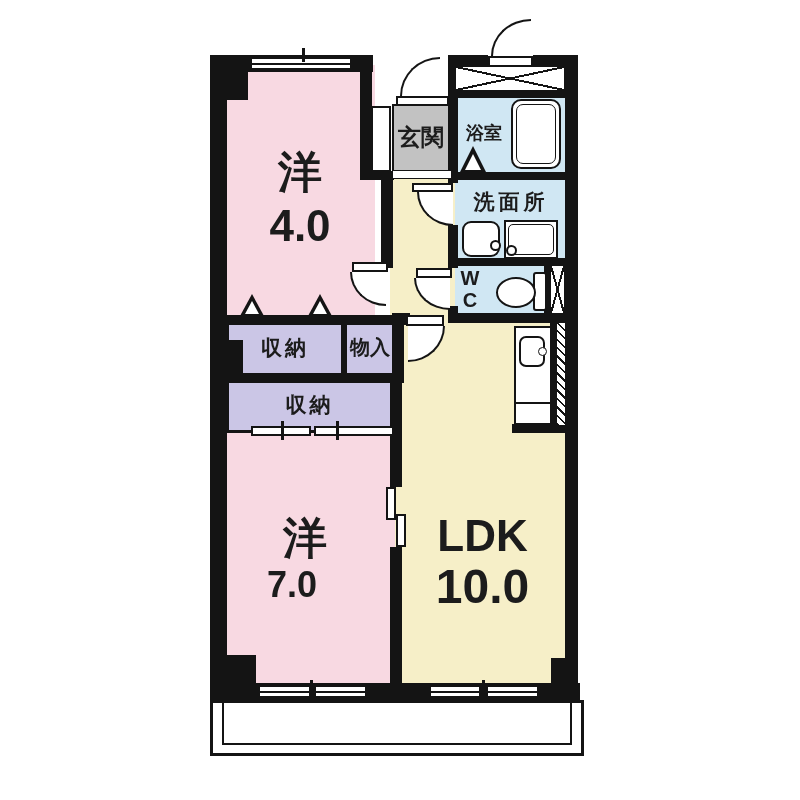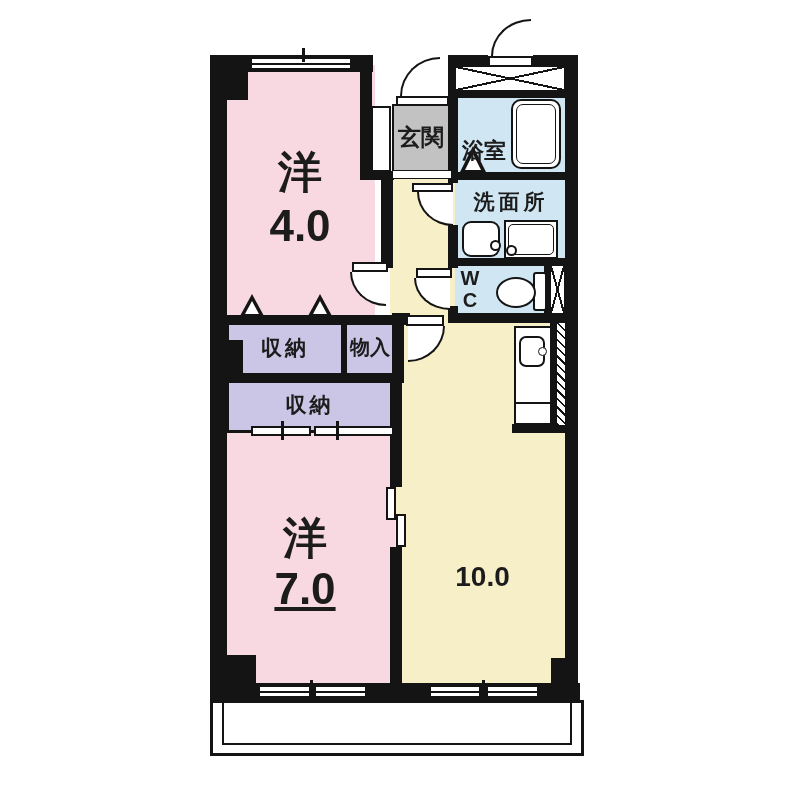--- a/index.html
+++ b/index.html
@@ -152,26 +152,27 @@
   <div class="circ" style="left:538px;top:347px;width:9px;height:9px;border-width:1.5px;"></div>
   <div class="tick" style="left:516px;top:402px;width:34px;height:2px;"></div>
 
   <div class="fill" style="left:210px;top:700px;width:374px;height:56px;background:#fff;border:3px solid #141414;"></div>
   <div class="fill" style="left:222px;top:700px;width:350px;height:45px;border-left:2px solid #141414;border-right:2px solid #141414;border-bottom:2px solid #141414;"></div>
 
   <div class="lbl" style="left:220px;top:150px;width:160px;font-size:44px;">洋</div>
   <div class="lbl" style="left:220px;top:204px;width:160px;font-size:44px;">4.0</div>
 
   <div class="lbl" style="left:225px;top:516px;width:160px;font-size:44px;">洋</div>
-  <div class="lbl" style="left:225px;top:567px;width:160px;font-size:44px;text-decoration:underline;">7.0</div>
+  <div class="lbl" style="left:212px;top:567px;width:160px;font-size:36px;">7.0</div>
 
-  <div class="lbl" style="left:400px;top:563px;width:165px;font-size:28px;">10.0</div>
+  <div class="lbl" style="left:400px;top:514px;width:165px;font-size:44px;">LDK</div>
+  <div class="lbl" style="left:400px;top:563px;width:165px;font-size:48px;">10.0</div>
 
   <div class="lbl" style="left:392px;top:126px;width:58px;font-size:23px;">玄関</div>
-  <div class="lbl" style="left:455px;top:124px;width:58px;font-size:22px;margin-top:16px;">浴室</div>
+  <div class="lbl" style="left:455px;top:124px;width:58px;font-size:18px;">浴室</div>
   <div class="lbl" style="left:456px;top:191px;width:110px;font-size:21px;letter-spacing:4px;">洗面所</div>
 
   <div class="lbl" style="left:458px;top:268px;width:24px;font-size:20px;">W</div>
   <div class="lbl" style="left:458px;top:290px;width:24px;font-size:20px;">C</div>
 
   <div class="lbl" style="left:227px;top:337px;width:116px;font-size:21px;letter-spacing:3px;">収納</div>
   <div class="lbl" style="left:345px;top:337px;width:50px;font-size:20px;">物入</div>
   <div class="lbl" style="left:227px;top:394px;width:165px;font-size:21px;letter-spacing:3px;">収納</div>
 
 

